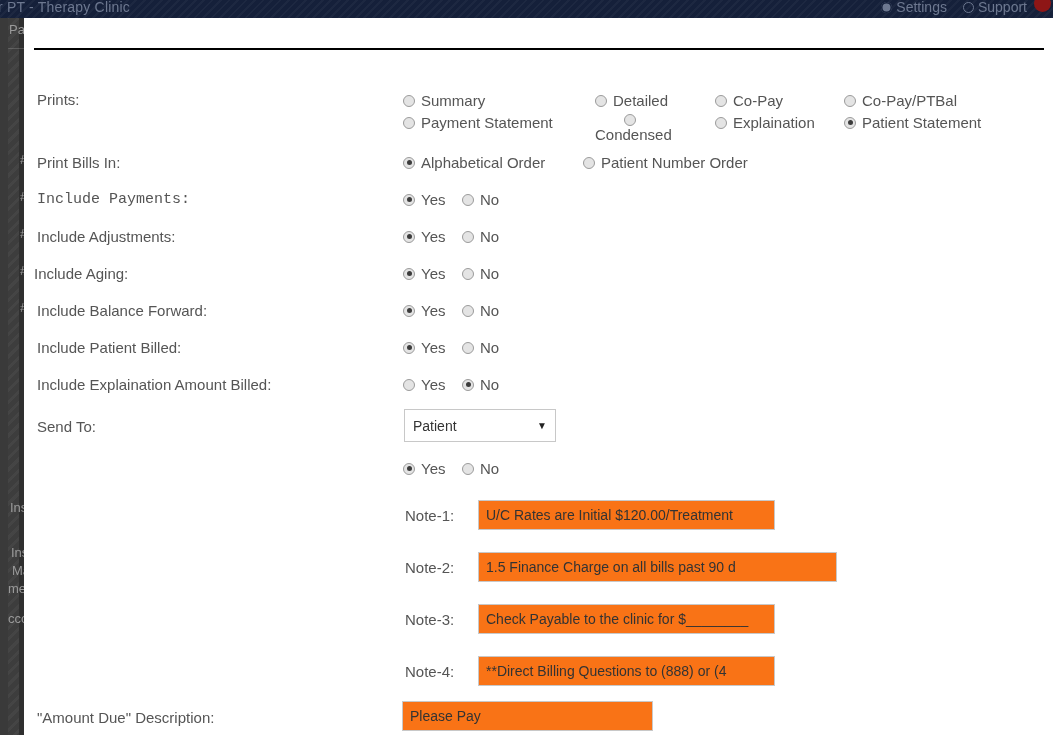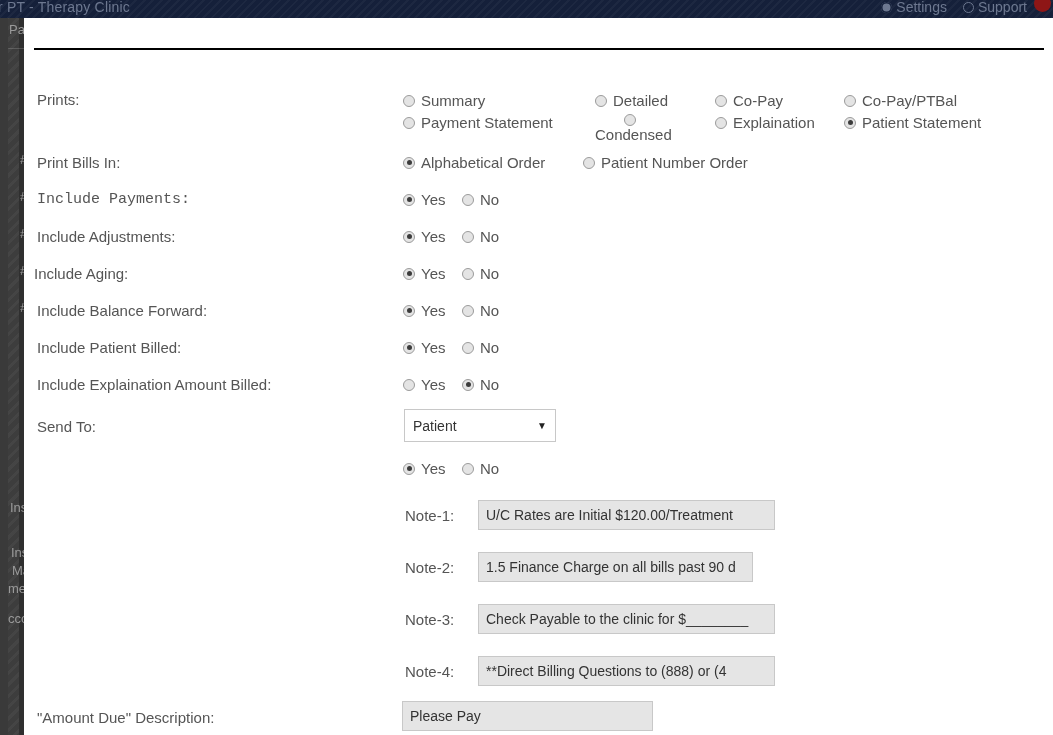--- a/index.html
+++ b/index.html
@@ -142,21 +142,21 @@
   }
   .radio-label {
     color: #555555;
     font-size: 15px;
     font-family: "Liberation Sans", sans-serif;
   }
 
   
   .tinput {
     position: absolute;
-    background: #e5e5e5;
+    background: #f97316;
     border: 1px solid #c8c8c8;
     color: #333333;
     font-size: 14px;
     font-family: "Liberation Sans", sans-serif;
     padding: 0 7px;
     outline: none;
   }
 
   
   .tselect {
@@ -360,21 +360,21 @@
       <div class="radio-opt" style="position:absolute;left:59px;top:0px;">
           <span class="radio-dot"></span>
           <span class="radio-label">No</span>
         </div>
     </div>
 
     <div class="note-label" style="left:381px; top:457px;">Note-1:</div>
     <input class="tinput" style="left: 454px; top: 450px; width: 297px; height: 30px;" value="U/C Rates are Initial $120.00/Treatment">
 
     <div class="note-label" style="left:381px; top:509px;">Note-2:</div>
-    <input class="tinput" style="left: 454px; top: 502px; width: 275px; height: 30px;" value="1.5 Finance Charge on all bills past 90 d">
+    <input class="tinput" style="left: 454px; top: 502px; width: 359px; height: 30px;" value="1.5 Finance Charge on all bills past 90 d">
 
     <div class="note-label" style="left:381px; top:561px;">Note-3:</div>
     <input class="tinput" style="left: 454px; top: 554px; width: 297px; height: 30px;" value="Check Payable to the clinic for $________">
 
     <div class="note-label" style="left:381px; top:613px;">Note-4:</div>
     <input class="tinput" style="left: 454px; top: 606px; width: 297px; height: 30px;" value="**Direct Billing Questions to (888) or (4">
 
     <div class="label" style="left:13px; top:659px;">"Amount Due" Description:</div>
     <input class="tinput" style="left: 378px; top: 651px; width: 251px; height: 30px;" value="Please Pay">
 

